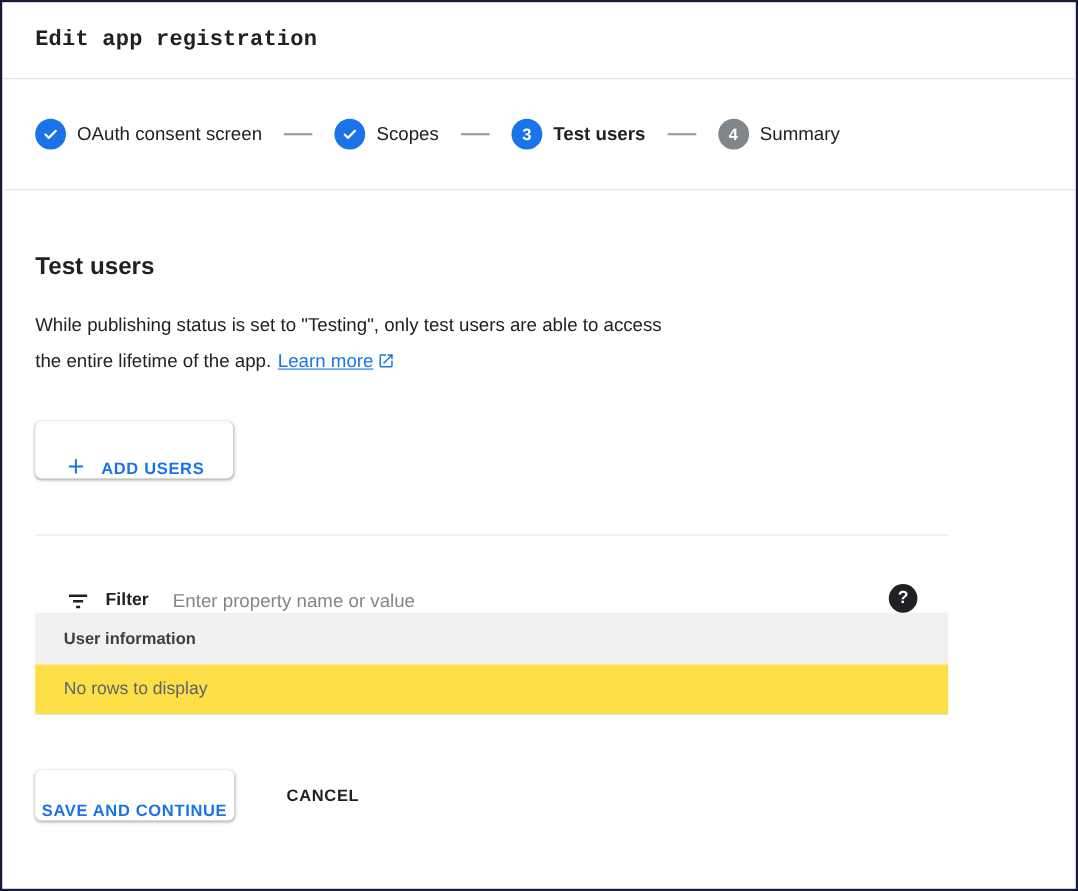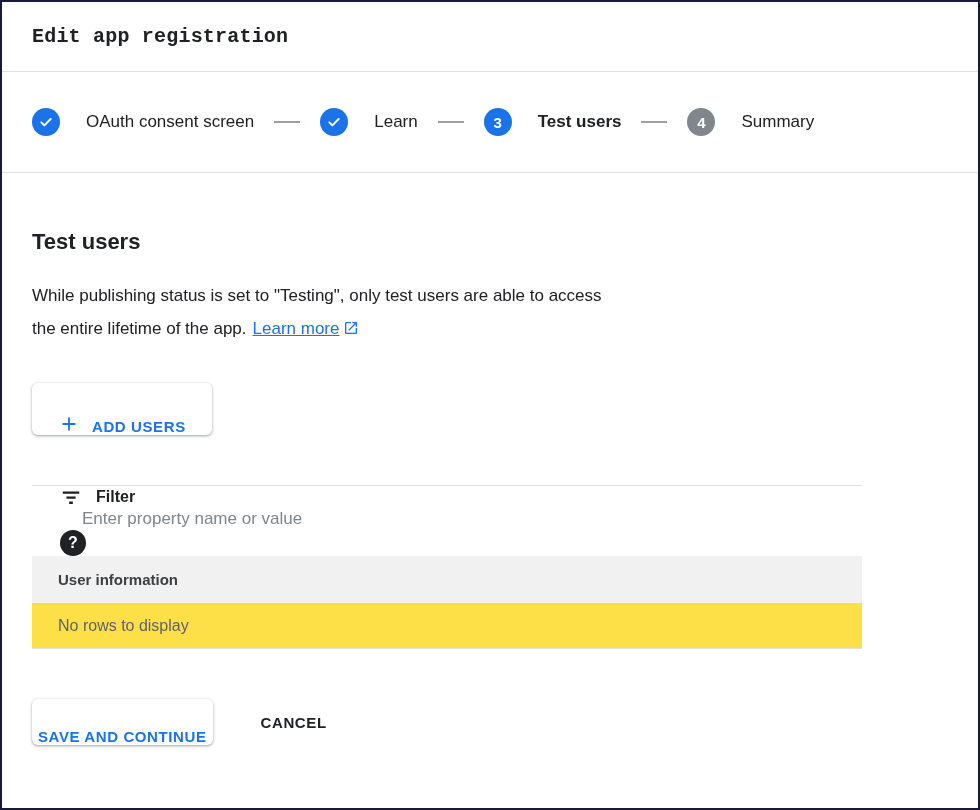--- a/index.html
+++ b/index.html
@@ -31,21 +31,21 @@
     font-family:Liberation Mono, monospace;
   }
   .app-header h1{font-size:20px;font-weight:600;color:var(--text-dark);letter-spacing:.2px}
   
   .stepper{
     height:101px;
     display:flex;align-items:center;
     padding:0 30px;
     border-bottom:1px solid var(--divider);
   }
-  .step{display:flex;align-items:center;gap:26px;cursor:pointer}
+  .step{display:flex;align-items:center;gap:10px;cursor:pointer}
   .step-circle{
     width:28px;height:28px;border-radius:50%;
     display:flex;align-items:center;justify-content:center;
     background:var(--accent-blue);
     color:#fff;font-size:15px;font-weight:600;
     flex:none;
   }
   .step-circle.upcoming{background:var(--step-upcoming-gray)}
   .step-label{font-size:17px;color:var(--text-dark);white-space:nowrap}
   .step-label.current{font-weight:700}
@@ -70,21 +70,21 @@
   .add-users-btn{margin-top:38px;height:52px;padding:0 26px}
   .save-btn{height:46px;padding:0 6px}
   .flat-btn{
     background:none;border:none;cursor:pointer;
     font-family:inherit;font-size:15px;font-weight:600;letter-spacing:.6px;
     color:var(--text-dark);padding:0 8px;height:46px;
   }
   
   .table-card{margin-top:46px;border-top:1px solid var(--divider)}
   .filter-row{
-    height:70px;display:flex;align-items:flex-start;padding:0 28px;background:#fff;flex-direction:column;
+    height:70px;display:flex;align-items:flex-end;padding:0 28px;background:#fff;
   }
   .filter-trigger{display:flex;align-items:center;gap:14px;cursor:pointer;flex:none}
   .filter-label{font-size:16px;font-weight:700;color:var(--text-dark)}
   .filter-input{
     flex:1;margin-left:22px;border:none;outline:none;
     font-family:inherit;font-size:17px;color:var(--text-dark);background:transparent;
   }
   .filter-input::placeholder{color:var(--placeholder-gray)}
   .help-icon{
     width:26px;height:26px;border-radius:50%;flex:none;
@@ -121,21 +121,21 @@
     </span>
     <span class="step-label">OAuth consent screen</span>
   </div>
   <span class="step-connector"></span>
   <div class="step">
     <span class="step-circle">
       <svg viewBox="0 0 24 24" width="16" height="16" aria-hidden="true">
         <path fill="none" stroke="#fff" stroke-width="3" stroke-linecap="round" stroke-linejoin="round" d="M5 12.5l4.5 4.5L19 7.5"></path>
       </svg>
     </span>
-    <span class="step-label">Learn</span>
+    <span class="step-label">Scopes</span>
   </div>
   <span class="step-connector"></span>
   <div class="step">
     <span class="step-circle">3</span>
     <span class="step-label current">Test users</span>
   </div>
   <span class="step-connector"></span>
   <div class="step">
     <span class="step-circle upcoming">4</span>
     <span class="step-label">Summary</span>

